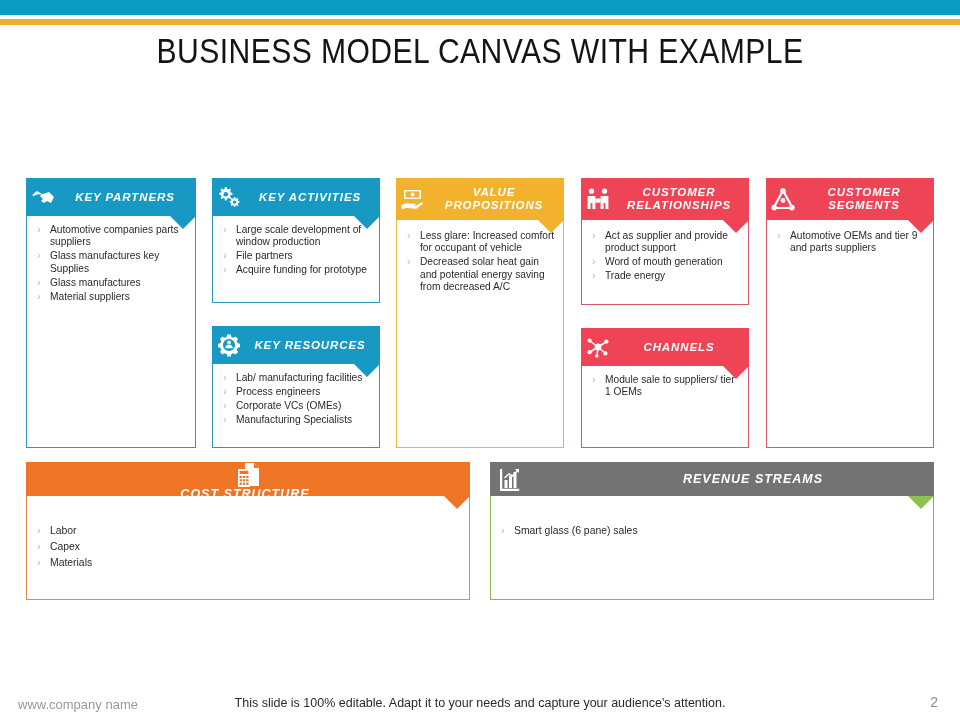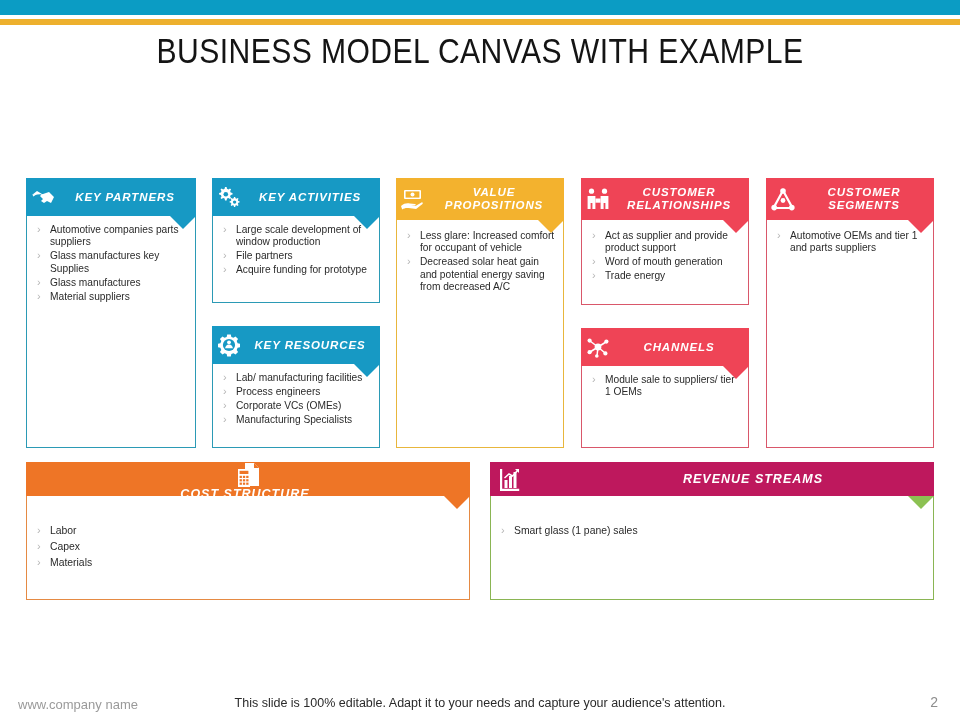--- a/index.html
+++ b/index.html
@@ -74,21 +74,21 @@
   
   .c-teal .body   { border-color:#2b9ab5; }
   .c-teal .hdr    { background:#1799c4; color:#1799c4; }
   .c-amber .body  { border-color:#e8b63c; }
   .c-amber .hdr   { background:#f3b22e; color:#f3b22e; }
   .c-red .body    { border-color:#d9576a; }
   .c-red .hdr     { background:#ef4456; color:#ef4456; }
   .c-orange .body { border-color:#e58a43; }
   .c-orange .hdr  { background:#ee7526; color:#ee7526;flex-direction:column; }
   .c-green .body  { border-color:#8ab553; }
-  .c-green .hdr   { background:#be185d; color:#8cc152;gap:48px; }
+  .c-green .hdr   { background:#737373; color:#8cc152;gap:48px; }
 
   
   .wide .hdr { height:34px; }
   .wide .list { top:34px; padding-top:28px; }
   .wide .hdr .tail { top:34px; }
   .wide .hdr-txt { font-size:12.5px; letter-spacing:1px; }
   .wide .list li { font-size:10.4px; line-height:14px; margin-bottom:2px; }
 
   
   .f-site {
@@ -282,21 +282,21 @@
         </svg>
       </span>
       <span class="hdr-txt two">
         <span>CUSTOMER</span><br>
         <span>SEGMENTS</span>
       </span>
       <span class="tail" style="top:42px;"></span>
     </div>
     <div class="list" style="top:44px;">
       <ul>
-        <li>Automotive OEMs  and tier 1 and parts suppliers</li>
+        <li>Automotive OEMs  and tier 9 and parts suppliers</li>
       </ul>
     </div>
   </div>
 
   <div class="block c-orange wide" style="left:26px; top:462px; width:444px; height:138px;">
     <div class="body"></div>
     <div class="hdr">
       <span class="hdr-ico" style="height:34px; width:40px; min-width:40px;">
         <svg width="25" height="26" viewBox="0 0 25 26">
           <path d="M9 1 h9 l5 5 v18 h-14 z" fill="#ffffff"></path>
@@ -339,21 +339,21 @@
           <rect x="15.5" y="5" width="3" height="16" fill="#ffffff"></rect>
           <path d="M6.5 11 L11 7 L14.5 9 L20 3" stroke="#ffffff" stroke-width="1.5" fill="none"></path>
           <path d="M21 2 l0 4 l-4 -4 z" fill="#ffffff"></path>
         </svg>
       </span>
       <span class="hdr-txt">REVENUE STREAMS</span>
       <span class="tail"></span>
     </div>
     <div class="list">
       <ul>
-        <li>Smart glass (1 pane) sales</li>
+        <li>Smart glass (6 pane) sales</li>
       </ul>
     </div>
   </div>
 
   <div class="f-site">www.company name</div>
   <div class="f-note">This slide is 100% editable.  Adapt it to your needs and capture your audience's attention.</div>
   <div class="f-page">2</div>
 
 </div>
 

